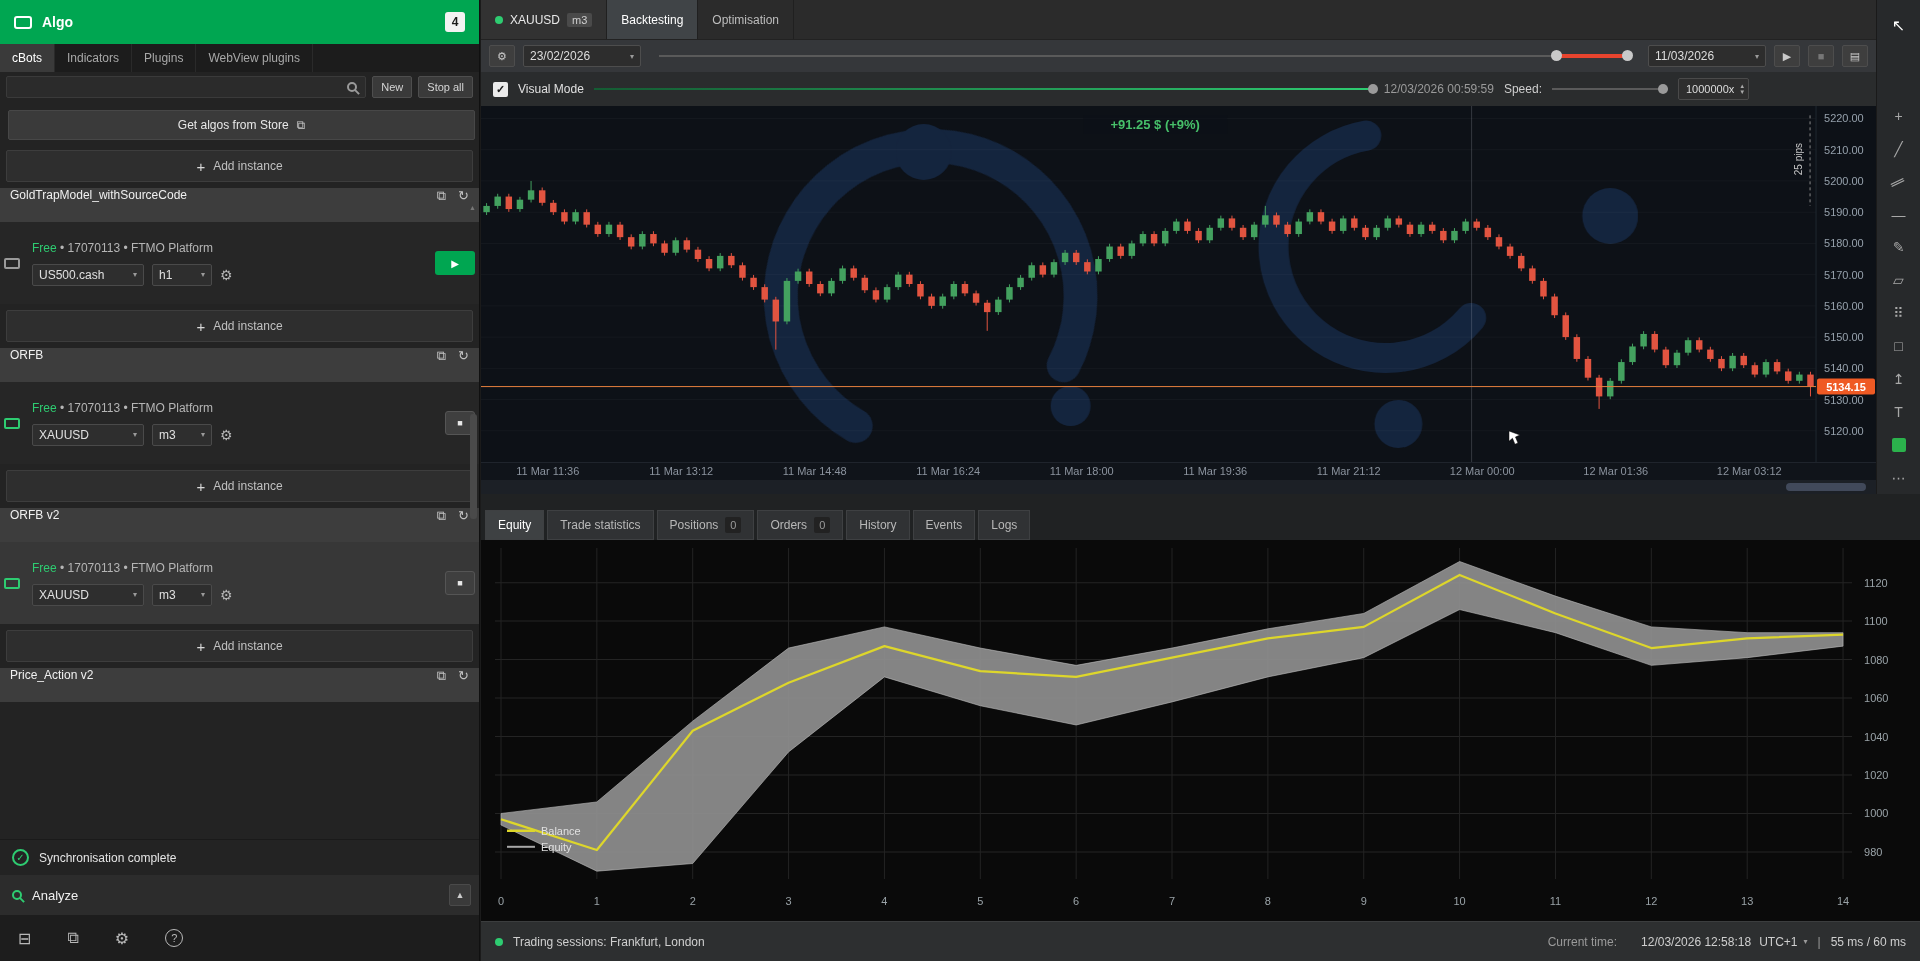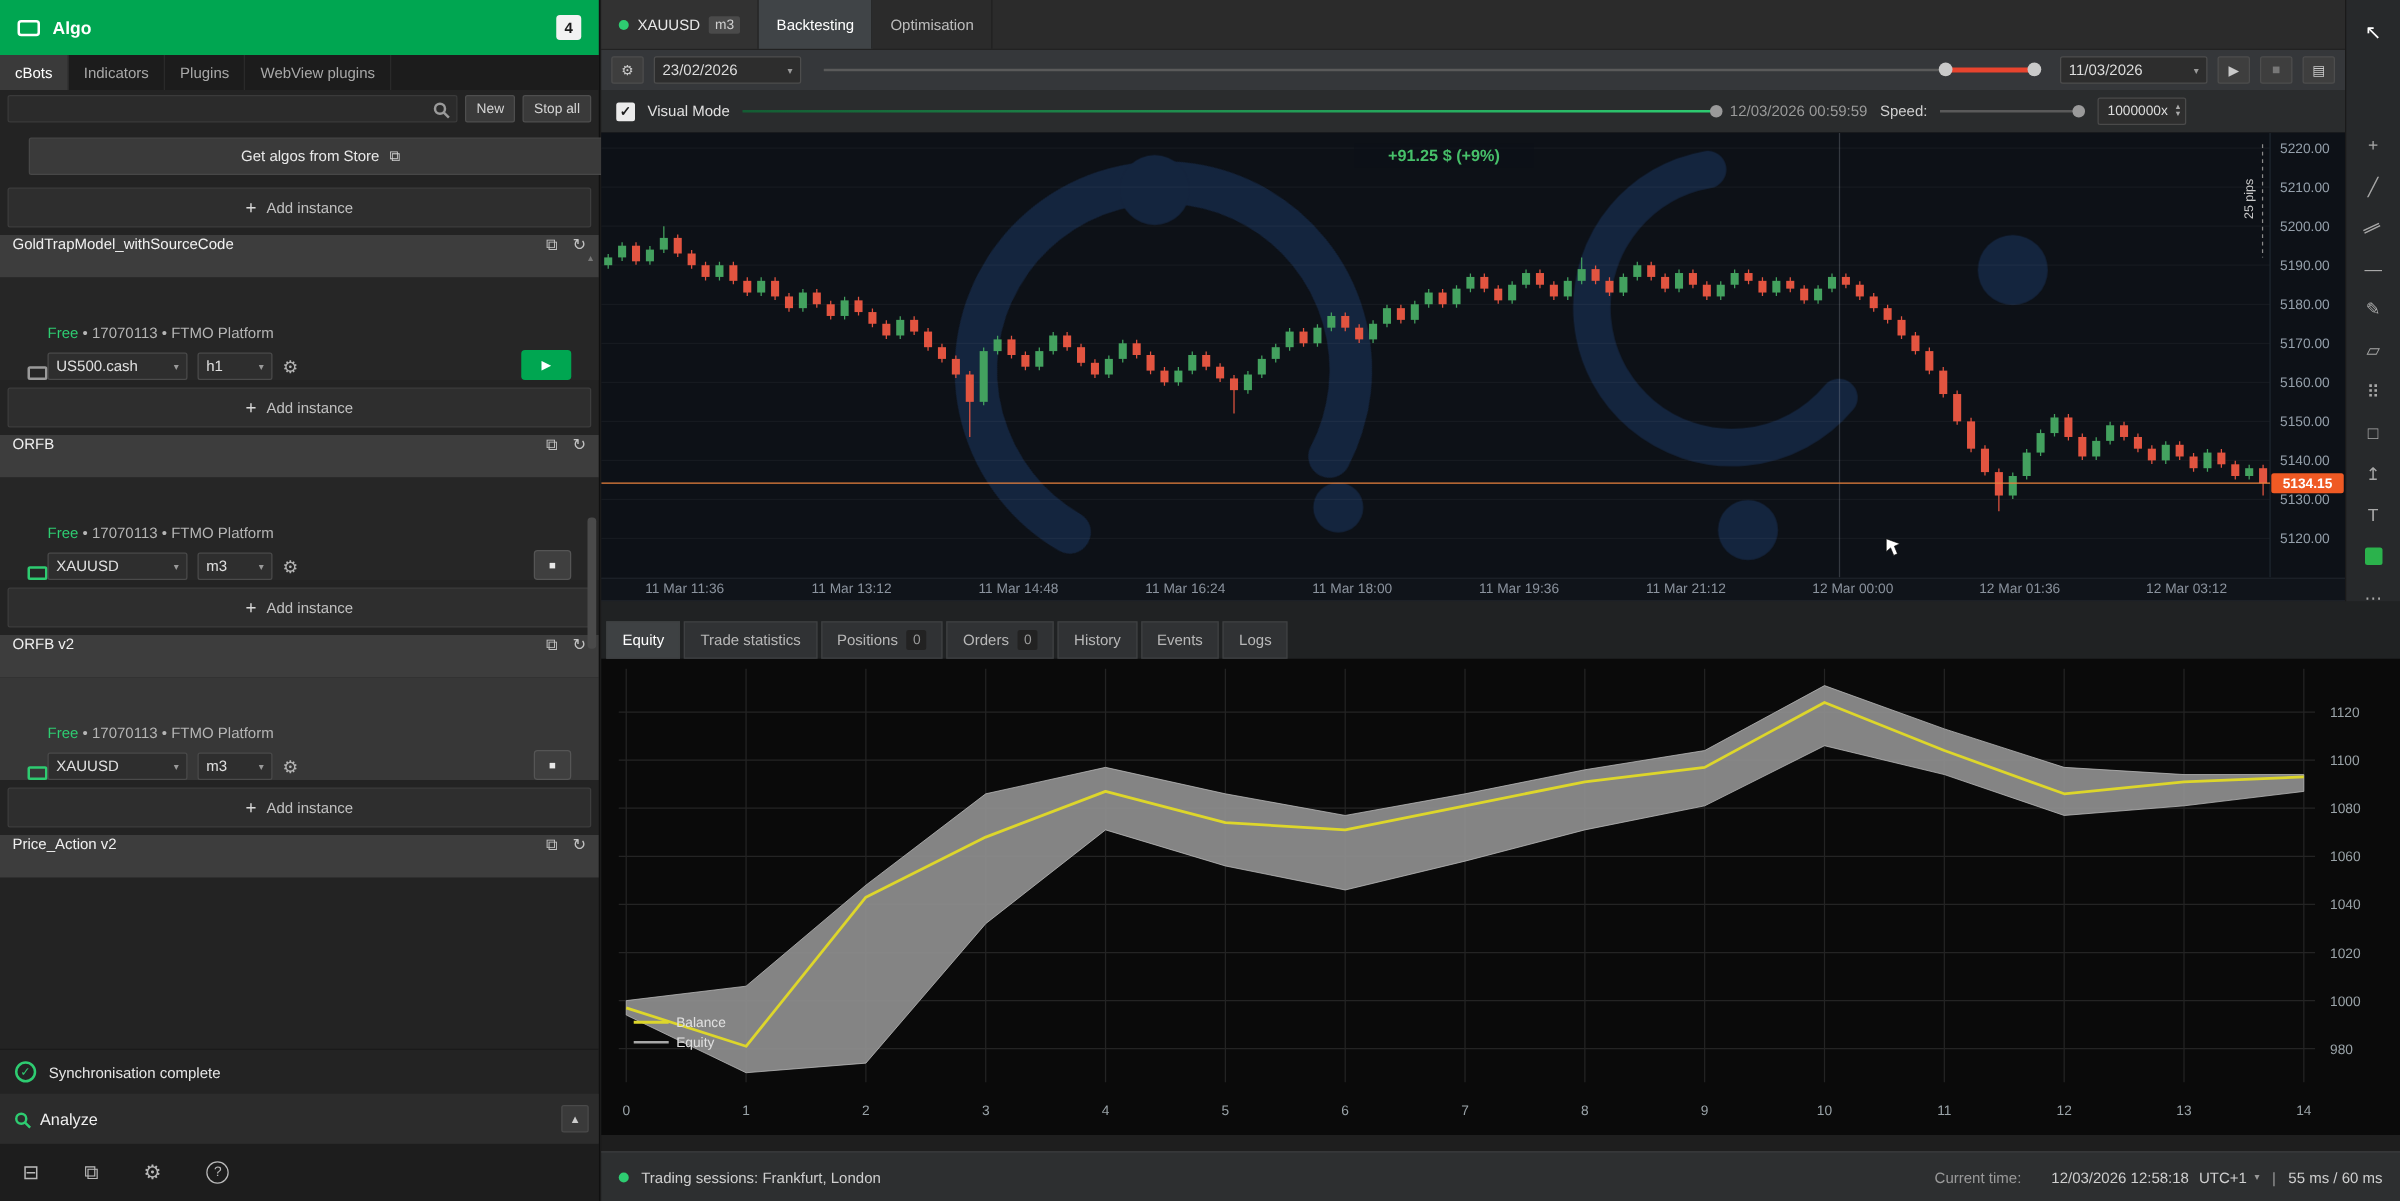--- a/index.html
+++ b/index.html
@@ -19,29 +19,29 @@
 #sb-tabs{height:28px;display:flex;background:#1c1c1c;flex:none}
 .sbtab{padding:0 12px;display:flex;align-items:center;font-size:12px;color:#a8a8a8;border-right:1px solid #2a2a2a;cursor:default}
 .sbtab.active{background:#3a3a3a;color:#fff}
 #sb-search{height:30px;display:flex;align-items:center;gap:6px;padding:0 6px;flex:none}
 .srch{flex:1;height:22px;background:#2b2b2b;border:1px solid #3a3a3a;border-radius:2px;display:flex;align-items:center;padding:0 8px}
 .srch input{flex:1;background:transparent;border:none;outline:none;color:#ddd;font-size:12px}
 .mag{width:10px;height:10px;border:2px solid #9a9a9a;border-radius:50%;position:relative;flex:none}
 .mag::after{content:"";position:absolute;width:6px;height:2px;background:#9a9a9a;transform:rotate(45deg);right:-5px;bottom:-3px}
 .mag.g{border-color:#2ecc71}.mag.g::after{background:#2ecc71}
 .sbtn{height:22px;background:#3a3a3a;border:1px solid #4e4e4e;border-radius:2px;color:#d5d5d5;font-size:11px;padding:0 8px}
-#store-btn{display:flex;width:calc(100% - 12px);margin:8px 23px 4px;height:30px;background:#3a3a3a;border:1px solid #474747;border-radius:2px;color:#e8e8e8;font-size:12px;align-items:center;justify-content:center;gap:8px;flex:none}
+#store-btn{display:flex;width:calc(100% - 12px);margin:8px 8px 4px;height:30px;background:#3a3a3a;border:1px solid #474747;border-radius:2px;color:#e8e8e8;font-size:12px;align-items:center;justify-content:center;gap:8px;flex:none}
 .ext{font-size:12px;color:#cfcfcf}
 #algo-list{flex:1;overflow:hidden;position:relative}
 .add-inst{height:32px;margin:6px;background:#2e2e2e;border:1px solid #3d3d3d;border-radius:2px;display:flex;align-items:center;justify-content:center;gap:8px;color:#c0c0c0;font-size:12px}
 .add-inst .plus{font-size:15px;color:#d8d8d8}
 .algo-head{height:34px;background:#3d3d3d;display:flex;align-items:flex-start;padding:0 10px}
 .algo-head .nm{flex:1;font-size:12px;color:#f0f0f0;white-space:nowrap;overflow:hidden}
 .algo-head .ic{color:#c2c2c2;font-size:13px;margin-left:12px}
-.inst{height:82px;background:#262626;display:flex;align-items:flex-end;padding:0 22px;}
+.inst{height:82px;background:#262626;display:flex;align-items:center;padding:0 4px;gap:12px}
 .inst.sel{background:#373737}
 .bot-ic{width:16px;height:11px;border:2px solid #2ecc71;border-radius:2px;flex:none}
 .bot-ic.idle{border-color:#9a9a9a}
 .inst .mid{flex:1}
 .meta{font-size:12px;color:#b5b5b5;margin-bottom:9px}
 .meta .free{color:#2ecc71}
 .selrow{display:flex;align-items:center;gap:8px}
 .selbox{height:22px;background:#2e2e2e;border:1px solid #4a4a4a;border-radius:2px;display:flex;align-items:center;justify-content:space-between;padding:0 6px;font-size:12px;color:#e0e0e0}
 .selbox.sym{width:112px}.selbox.tf{width:60px}
 .car{font-size:8px;color:#9a9a9a;margin-left:6px}
@@ -94,21 +94,21 @@
 .spin{display:flex;align-items:center;border:1px solid #4a4a4a;background:#2e2e2e;height:22px;padding:0 3px 0 7px;border-radius:2px}
 .spin .v{font-size:11px;color:#ddd}
 .spin .ud{display:flex;flex-direction:column;margin-left:5px}
 .spin .ud span{font-size:6px;color:#aaa;line-height:6px;text-align:center}
 #price-chart{height:356px;background:#0d1117;position:relative}
 #price-chart svg,#equity svg{display:block;width:100%;height:100%}
 #time-axis{height:18px;background:#10141a;border-top:1px solid #1f242c;display:flex;padding-right:60px}
 #time-axis span{flex:1;text-align:center;font-size:11px;color:#8b939e;line-height:17px;white-space:nowrap}
 #hscroll{height:14px;background:#1c2026;position:relative}
 #hscroll .thumb{position:absolute;right:10px;top:3px;width:80px;height:8px;background:#41495a;border-radius:4px}
-#bottom-panel{position:absolute;left:0;top:481px;width:1439px;height:427px;background:#202223;padding-top:16px}
+#bottom-panel{position:absolute;left:0;top:494px;width:1439px;height:427px;background:#202223;padding-top:16px}
 #btabs{height:30px;display:flex;gap:3px;padding:0 4px}
 .btab{padding:0 12px;display:flex;align-items:center;gap:7px;font-size:12px;color:#b8b8b8;background:#303234;border:1px solid #3e4042;height:30px}
 .btab.active{background:#3e4143;color:#fff}
 .bbadge{background:#222;color:#9a9a9a;font-size:11px;padding:0 5px;border-radius:2px;line-height:16px}
 #equity{height:381px;background:#0a0a0a}
 #statusbar{position:absolute;left:0;top:921px;width:1439px;height:40px;background:#2d2f30;border-top:1px solid #3b3d3e;display:flex;align-items:center;padding:0 14px;font-size:12px;color:#cfcfcf}
 #statusbar .sp{flex:1}
 .muted{color:#9a9a9a}
 </style>
 </head>

